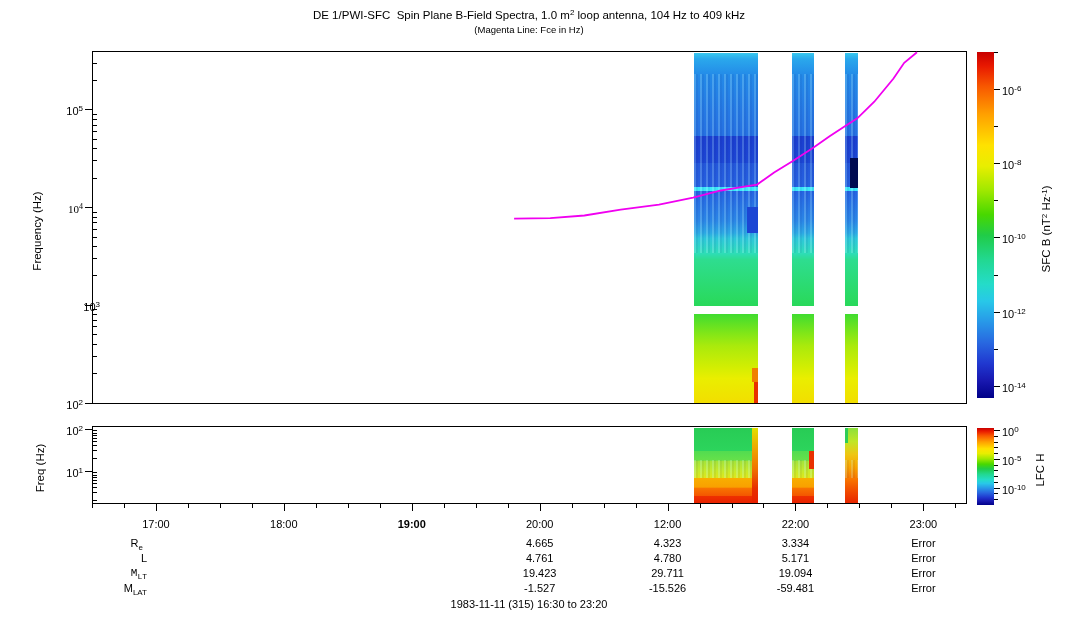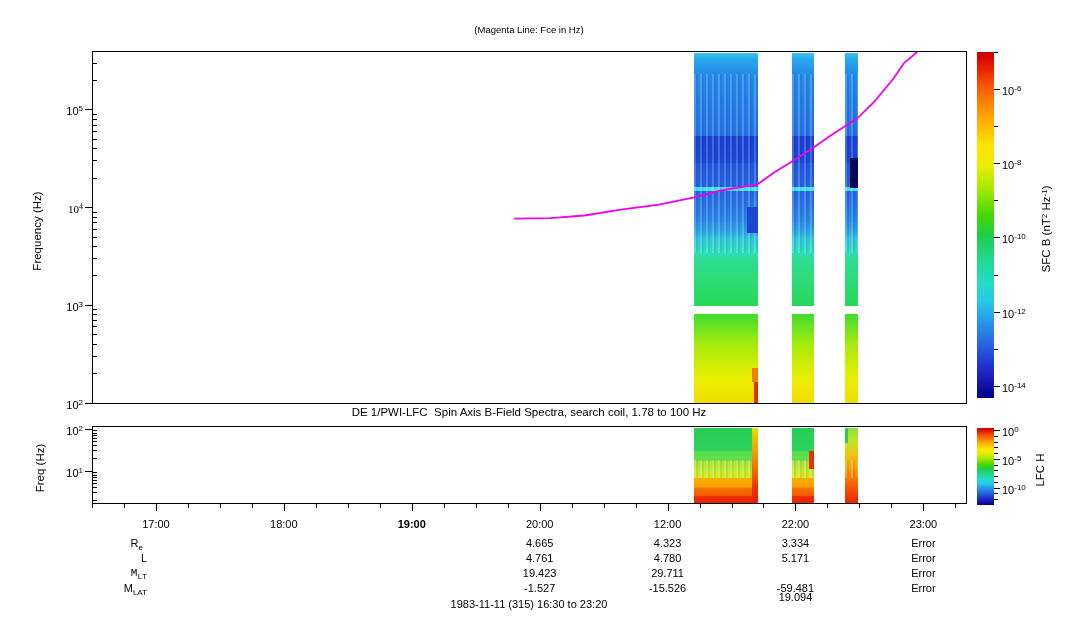--- a/index.html
+++ b/index.html
@@ -19,41 +19,41 @@
   .speck{position:absolute;left:0;right:0;background:repeating-linear-gradient(90deg,
         rgba(200,255,255,0.22) 0 2px, rgba(10,10,90,0.06) 2px 4px, rgba(255,255,255,0) 4px 6px)}
   #axis-layer{position:absolute;left:0;top:0;z-index:5;pointer-events:none}
   #labels-layer,#ephemeris{position:absolute;inset:0;z-index:6;pointer-events:none}
 </style>
 </head>
 <body>
 
 <div class="fig">
 
+  <div class="ctitle" style="left:529px;top:8px;font-size:11.5px">DE 1/PWI-SFC  Spin Plane B-Field Spectra, 1.0 m<span class="sup">2</span> loop antenna, 104 Hz to 409 kHz</div>
   <div class="ctitle" style="left:529px;top:24px;font-size:9.5px">(Magenta Line: Fce in Hz)</div>
 
   <div class="panel" id="sfc-panel" style="left:92px;top:51px;width:875px;height:353px">
     <div class="stripes" id="sfc-stripes">
         <div class="stripe" style="left: 601.141px; width: 63.9512px; top: 1px; height: 350px; background: linear-gradient(rgb(56, 200, 238) 0%, rgb(42, 168, 236) 1.7%, rgb(35, 137, 232) 6.6%, rgb(37, 120, 228) 17%, rgb(37, 112, 226) 23.7%, rgb(27, 62, 208) 23.8%, rgb(28, 70, 212) 31.3%, rgb(35, 86, 218) 31.4%, rgb(37, 96, 224) 38.2%, rgb(60, 232, 250) 38.3%, rgb(60, 232, 250) 39.4%, rgb(37, 99, 226) 39.5%, rgb(42, 134, 230) 48%, rgb(44, 168, 228) 51.4%, rgb(45, 198, 218) 53%, rgb(46, 221, 186) 57.1%, rgb(46, 221, 144) 59%, rgb(42, 218, 98) 70%, rgb(40, 216, 90) 72.2%, rgb(255, 255, 255) 72.3%, rgb(255, 255, 255) 74.5%, rgb(64, 220, 48) 74.6%, rgb(128, 230, 24) 80%, rgb(170, 234, 12) 83.7%, rgb(212, 238, 2) 90%, rgb(234, 238, 0) 93%, rgb(242, 222, 0) 100%);">
           <div class="speck" style="top: 6%; height: 51%;"></div>
         </div>
         <div class="stripe" style="left: 699.2px; width: 21.3171px; top: 1px; height: 350px; background: linear-gradient(rgb(56, 200, 238) 0%, rgb(42, 168, 236) 1.7%, rgb(35, 137, 232) 6.6%, rgb(37, 120, 228) 17%, rgb(37, 112, 226) 23.7%, rgb(27, 62, 208) 23.8%, rgb(28, 70, 212) 31.3%, rgb(35, 86, 218) 31.4%, rgb(37, 96, 224) 38.2%, rgb(60, 232, 250) 38.3%, rgb(60, 232, 250) 39.4%, rgb(37, 99, 226) 39.5%, rgb(42, 134, 230) 48%, rgb(44, 168, 228) 51.4%, rgb(45, 198, 218) 53%, rgb(46, 221, 186) 57.1%, rgb(46, 221, 144) 59%, rgb(42, 218, 98) 70%, rgb(40, 216, 90) 72.2%, rgb(255, 255, 255) 72.3%, rgb(255, 255, 255) 74.5%, rgb(64, 220, 48) 74.6%, rgb(128, 230, 24) 80%, rgb(170, 234, 12) 83.7%, rgb(212, 238, 2) 90%, rgb(234, 238, 0) 93%, rgb(242, 222, 0) 100%);">
           <div class="speck" style="top: 6%; height: 51%;"></div>
         </div>
         <div class="stripe" style="left: 752.493px; width: 12.7902px; top: 1px; height: 350px; background: linear-gradient(rgb(56, 200, 238) 0%, rgb(42, 168, 236) 1.7%, rgb(35, 137, 232) 6.6%, rgb(37, 120, 228) 17%, rgb(37, 112, 226) 23.7%, rgb(27, 62, 208) 23.8%, rgb(28, 70, 212) 31.3%, rgb(35, 86, 218) 31.4%, rgb(37, 96, 224) 38.2%, rgb(60, 232, 250) 38.3%, rgb(60, 232, 250) 39.4%, rgb(37, 99, 226) 39.5%, rgb(42, 134, 230) 48%, rgb(44, 168, 228) 51.4%, rgb(45, 198, 218) 53%, rgb(46, 221, 186) 57.1%, rgb(46, 221, 144) 59%, rgb(42, 218, 98) 70%, rgb(40, 216, 90) 72.2%, rgb(255, 255, 255) 72.3%, rgb(255, 255, 255) 74.5%, rgb(64, 220, 48) 74.6%, rgb(128, 230, 24) 80%, rgb(170, 234, 12) 83.7%, rgb(212, 238, 2) 90%, rgb(234, 238, 0) 93%, rgb(242, 222, 0) 100%);">
           <div class="speck" style="top: 6%; height: 51%;"></div>
         </div>
         <div class="patch" style="left: 660.829px; width: 4.26341px; top: 330px; height: 21px; background: rgb(232, 48, 0);"></div>
         <div class="patch" style="left: 658.698px; width: 6.39512px; top: 316px; height: 14px; background: rgb(240, 128, 0);"></div>
         <div class="patch" style="left: 654.434px; width: 10.6585px; top: 155px; height: 26.25px; background: rgb(28, 70, 212);"></div>
         <div class="patch" style="left: 756.756px; width: 8.52683px; top: 106px; height: 29.75px; background: rgb(0, 10, 80);"></div>
       </div>
   </div>
 
-  <div class="ctitle" style="left:529px;top:406px;font-size:11.5px">DE 1/PWI-LFC  Spin Axis B-Field Spectra, search coil, 1.78 to 100 Hz</div>
 
   <div class="panel" id="lfc-panel" style="left:92px;top:426px;width:875px;height:78px">
     <div class="stripes" id="lfc-stripes">
         <div class="stripe" style="left: 601.141px; width: 63.9512px; top: 1px; height: 75px; background: linear-gradient(rgb(40, 204, 85) 0%, rgb(44, 212, 92) 30%, rgb(82, 220, 80) 31%, rgb(102, 224, 74) 43%, rgb(164, 228, 56) 44%, rgb(196, 234, 44) 56%, rgb(220, 232, 26) 66%, rgb(248, 174, 0) 67%, rgb(249, 160, 0) 79%, rgb(248, 116, 0) 80%, rgb(244, 88, 0) 90%, rgb(238, 48, 0) 91%, rgb(232, 34, 0) 100%);">
           <div class="speck" style="top: 42%; height: 24%;"></div>
         </div>
         <div class="stripe" style="left: 699.2px; width: 21.3171px; top: 1px; height: 75px; background: linear-gradient(rgb(40, 204, 85) 0%, rgb(44, 212, 92) 30%, rgb(82, 220, 80) 31%, rgb(102, 224, 74) 43%, rgb(164, 228, 56) 44%, rgb(196, 234, 44) 56%, rgb(220, 232, 26) 66%, rgb(248, 174, 0) 67%, rgb(249, 160, 0) 79%, rgb(248, 116, 0) 80%, rgb(244, 88, 0) 90%, rgb(238, 48, 0) 91%, rgb(232, 34, 0) 100%);">
           <div class="speck" style="top: 42%; height: 24%;"></div>
         </div>
         <div class="stripe" style="left: 752.493px; width: 12.7902px; top: 1px; height: 75px; background: linear-gradient(rgb(140, 224, 60) 0%, rgb(192, 230, 38) 18%, rgb(238, 198, 18) 35%, rgb(249, 164, 0) 52%, rgb(248, 118, 0) 68%, rgb(242, 80, 0) 82%, rgb(232, 38, 0) 100%);">
@@ -181,21 +181,21 @@
     </svg>
   <div id="labels-layer">
       <div class="ticklab center" style="left: 155.951px; top: 517px;">17:00</div>
       <div class="ticklab center" style="left: 283.854px; top: 517px;">18:00</div>
       <div class="ticklab center" style="left: 411.756px; top: 517px; font-weight: bold;">19:00</div>
       <div class="ticklab center" style="left: 539.659px; top: 517px;">20:00</div>
       <div class="ticklab center" style="left: 667.561px; top: 517px;">12:00</div>
       <div class="ticklab center" style="left: 795.463px; top: 517px;">22:00</div>
       <div class="ticklab center" style="left: 923.366px; top: 517px;">23:00</div>
       <div class="ticklab right" style="left: 52px; top: 395.5px; width: 31px;">10<span class="sup">2</span></div>
-      <div class="ticklab right" style="left: 52px; top: 297.5px; width: 31px;">10<span class="sup">3</span></div>
+      <div class="ticklab right" style="left: 69px; top: 297.5px; width: 31px;">10<span class="sup">3</span></div>
       <div class="ticklab right" style="left: 52px; top: 199.5px; width: 31px; font-family: Liberation Serif, serif;">10<span class="sup">4</span></div>
       <div class="ticklab right" style="left: 52px; top: 101.5px; width: 31px;">10<span class="sup">5</span></div>
       <div class="ticklab" style="left: 1002px; top: 81.5px;">10<span class="sup">-6</span></div>
       <div class="ticklab" style="left: 1002px; top: 155.5px;">10<span class="sup">-8</span></div>
       <div class="ticklab" style="left: 1002px; top: 229.5px;">10<span class="sup">-10</span></div>
       <div class="ticklab" style="left: 1002px; top: 304.5px;">10<span class="sup">-12</span></div>
       <div class="ticklab" style="left: 1002px; top: 378.5px;">10<span class="sup">-14</span></div>
       <div class="ticklab right" style="left: 52px; top: 463.5px; width: 31px;">10<span class="sup">1</span></div>
       <div class="ticklab right" style="left: 52px; top: 421.5px; width: 31px;">10<span class="sup">2</span></div>
       <div class="ticklab" style="left: 1002px; top: 422.5px;">10<span class="sup">0</span></div>
@@ -209,21 +209,21 @@
       <div class="ticklab center" style="left: 795.463px; top: 536px;">3.334</div>
       <div class="ticklab center" style="left: 923.366px; top: 536px;">Error</div>
       <div class="ticklab right" style="left: 100px; top: 551px; width: 47px;">L</div>
       <div class="ticklab center" style="left: 539.659px; top: 551px;">4.761</div>
       <div class="ticklab center" style="left: 667.561px; top: 551px;">4.780</div>
       <div class="ticklab center" style="left: 795.463px; top: 551px;">5.171</div>
       <div class="ticklab center" style="left: 923.366px; top: 551px;">Error</div>
       <div class="ticklab right" style="left: 100px; top: 566px; width: 47px; font-family: Liberation Mono, monospace;">M<span class="sub">LT</span></div>
       <div class="ticklab center" style="left: 539.659px; top: 566px;">19.423</div>
       <div class="ticklab center" style="left: 667.561px; top: 566px;">29.711</div>
-      <div class="ticklab center" style="left: 795.463px; top: 566px; margin-top: 24px;">19.094</div>
+      <div class="ticklab center" style="left: 795.463px; top: 566px;">19.094</div>
       <div class="ticklab center" style="left: 923.366px; top: 566px;">Error</div>
       <div class="ticklab right" style="left: 100px; top: 581px; width: 47px;">M<span class="sub">LAT</span></div>
       <div class="ticklab center" style="left: 539.659px; top: 581px;">-1.527</div>
       <div class="ticklab center" style="left: 667.561px; top: 581px;">-15.526</div>
       <div class="ticklab center" style="left: 795.463px; top: 581px;">-59.481</div>
       <div class="ticklab center" style="left: 923.366px; top: 581px;">Error</div>
     </div>
 
   <div class="ticklab center" style="left:529px;top:597px">1983-11-11 (315) 16:30 to 23:20</div>
 </div>

